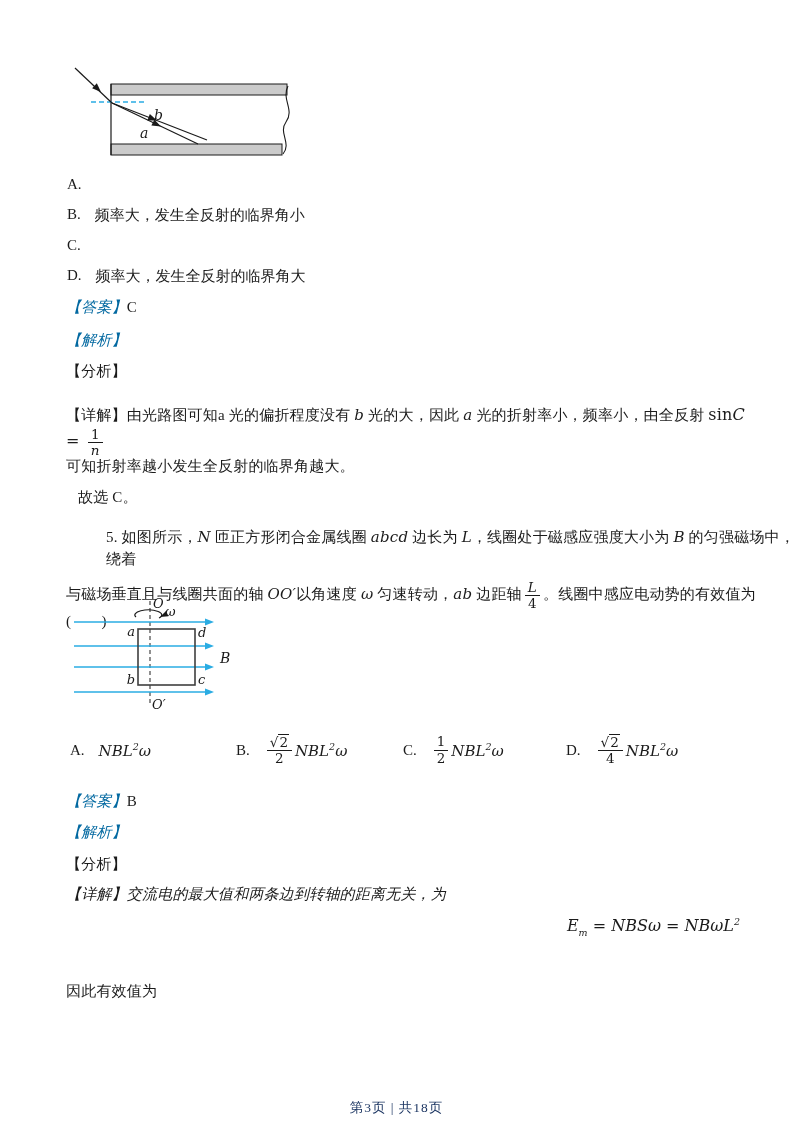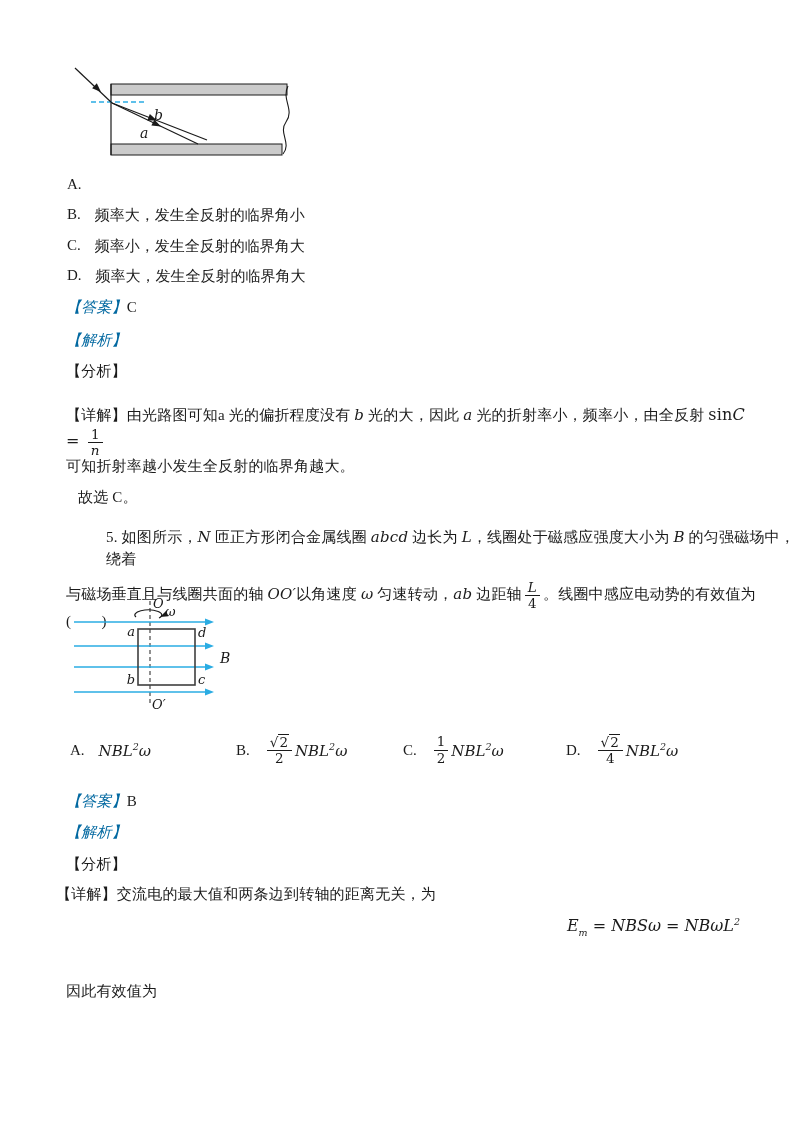--- a/index.html
+++ b/index.html
@@ -48,21 +48,20 @@
 
   <div class="abs opt" style="left:67px;top:176px;">
     <span>A.</span>
   </div>
   <div class="abs opt" style="left:67px;top:206px;">
     <span>B.</span>
     <span>频率大，发生全反射的临界角小</span>
   </div>
   <div class="abs opt" style="left:67px;top:237px;">
     <span>C.</span>
-    <span>频率小，发生全反射的临界角大</span>
   </div>
   <div class="abs opt" style="left:67px;top:267px;">
     <span>D.</span>
     <span>频率大，发生全反射的临界角大</span>
   </div>
 
   <div class="abs cn" style="left:66px;top:297px;">
     <span class="blue">【答案】</span><span>C</span>
   </div>
   <div class="abs cn blue" style="left:66px;top:330px;">【解析】</div>
@@ -148,22 +147,27 @@
         <span class="den">4</span>
       </span>
     <span class="term"><i>NBL</i><sup>2</sup><i>ω</i></span>
   </div>
 
   <div class="abs cn" style="left:66px;top:791px;">
     <span class="blue">【答案】</span><span>B</span>
   </div>
   <div class="abs cn blue" style="left:66px;top:822px;">【解析】</div>
   <div class="abs cn" style="left:66px;top:854px;">【分析】</div>
-  <div class="abs cn" style="left:56px;top:884px;">【详解】交流电的最大值和两条边到转轴的距离无关，为</div>
+  <div class="abs cn" style="left:66px;top:884px;font-style:italic;">【详解】交流电的最大值和两条边到转轴的距离无关，为</div>
 
   <div class="abs mathline" style="left:66px;top:916px;width:674px;text-align:right;">
     <i>E</i><sub>m</sub><span> = </span><i>NBSω</i><span> = </span><i>NBωL</i><sup>2</sup>
   </div>
 
   <div class="abs cn" style="left:66px;top:981px;">因此有效值为</div>
 
+  <div class="footer">
+    <span>第3页</span>
+    <span>|</span>
+    <span>共18页</span>
+  </div>
 
 </div>
 
 </body></html>

